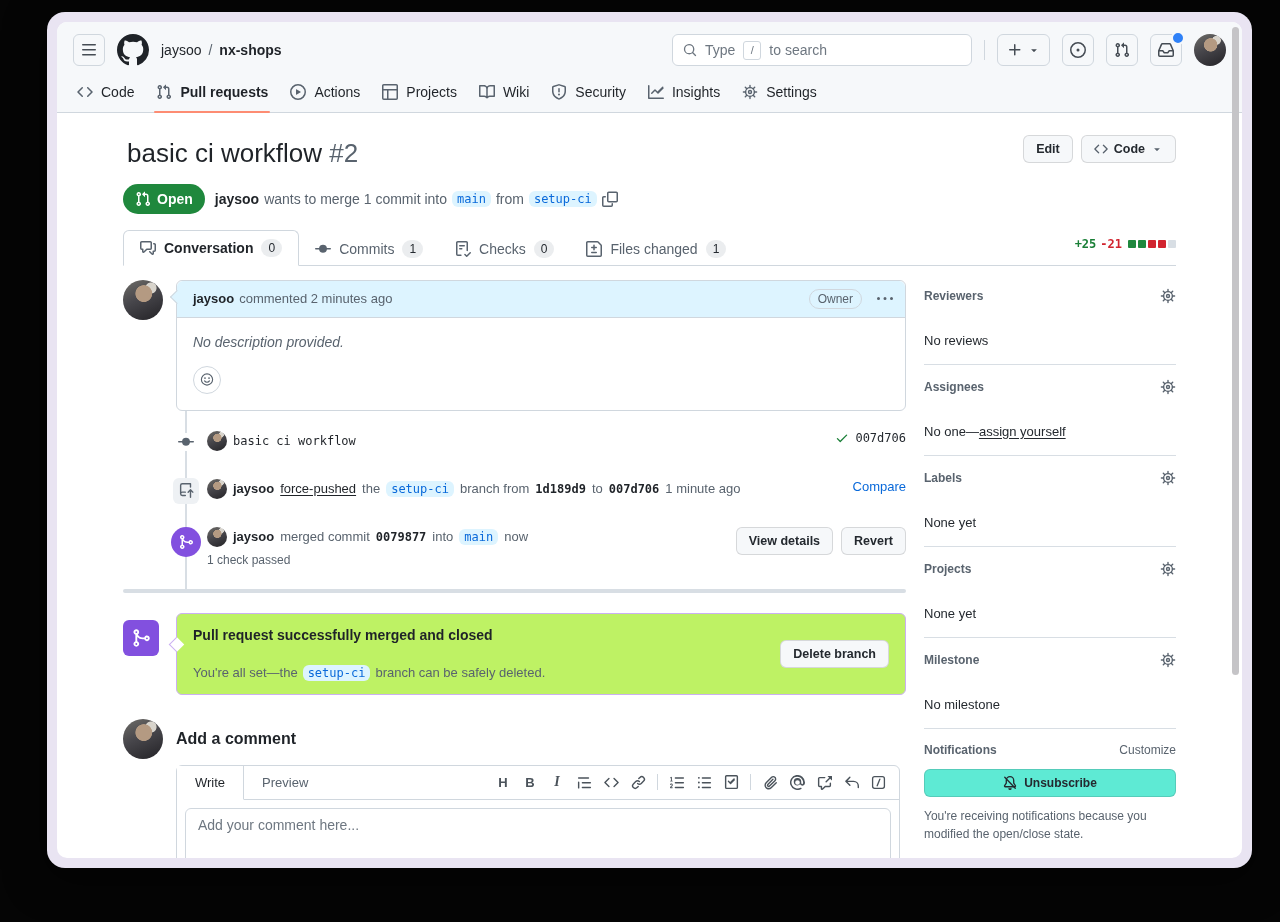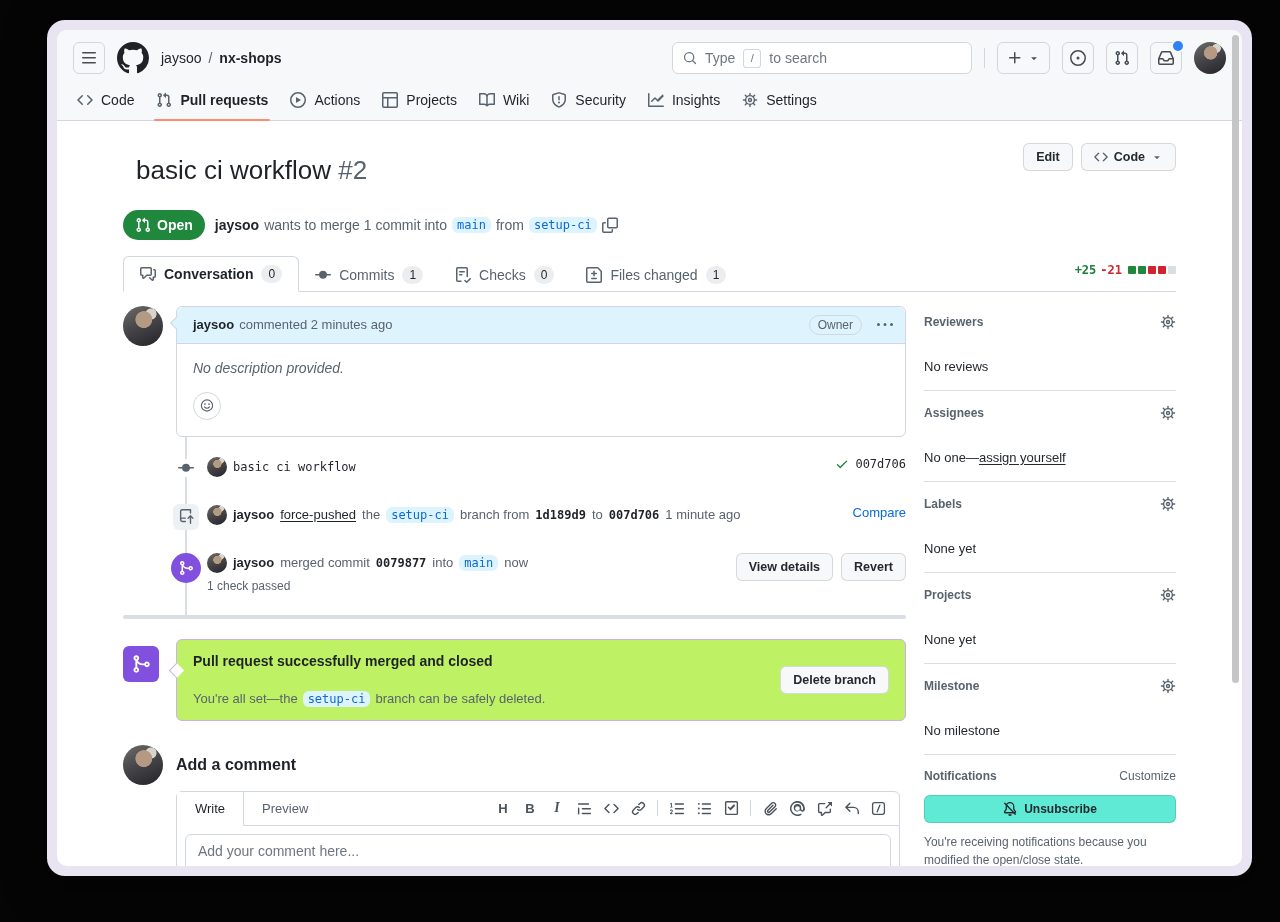--- a/index.html
+++ b/index.html
@@ -1,19 +1,19 @@
 <!DOCTYPE html>
 <html><head>
 <meta charset="utf-8">
 <style>
   html,body{width:1280px;height:922px;margin:0;background:#050505;overflow:hidden;
     font-family:"Liberation Sans","DejaVu Sans",sans-serif;-webkit-font-smoothing:antialiased;}
   .mono{font-family:"DejaVu Sans Mono","Liberation Mono",monospace;}
   
-  .window{position:absolute;left:47px;top:20px;width:1185px;height:836px;background:#e9e4f2;
+  .window{position:absolute;left:47px;top:12px;width:1185px;height:836px;background:#e9e4f2;
     border-radius:18px;padding:10px;box-shadow:0 10px 40px rgba(0,0,0,.6);}
   .app{position:relative;width:100%;height:100%;background:#fff;border-radius:10px;overflow:hidden;
     color:#1f2328;font-size:14px;}
   .scroll-thumb{position:absolute;right:3px;top:5px;width:7px;height:648px;background:#c5c4c7;border-radius:4px;}
   
   .app-header{background:#f6f8fa;border-bottom:1px solid #d0d7de;}
   .topbar{display:flex;align-items:center;gap:12px;padding:12px 16px 8px 16px;}
   .icon-btn{display:inline-flex;align-items:center;justify-content:center;width:32px;height:32px;
     border:1px solid #d0d7de;border-radius:6px;background:transparent;color:#454c54;position:relative;cursor:pointer;}
   .gh-logo{width:32px;height:32px;color:#1f2328;display:inline-flex;}
@@ -42,21 +42,21 @@
   .underline-nav{display:flex;gap:6px;padding:2px 12px 0 12px;}
   .nav-item{display:flex;align-items:center;gap:8px;padding:8px 8px 12px 8px;font-size:14px;
     color:#1f2328;position:relative;cursor:pointer;}
   .nav-item .nicon{color:#59636e;display:inline-flex;}
   .nav-item.active{font-weight:700;}
   .nav-item.active::after{content:"";position:absolute;left:6px;right:6px;bottom:-1px;height:2px;
     border-radius:3px;background:#fd8c73;}
   
   .page{padding:20px 66px 0 66px;}
   .title-row{display:flex;align-items:flex-start;}
-  .pr-title{font-size:26px;font-weight:400;margin:13px;line-height:1.25;}
+  .pr-title{font-size:26px;font-weight:400;margin:4px;line-height:1.25;}
   .pr-number{color:#59636e;font-weight:300;}
   .title-actions{margin-left:auto;display:flex;gap:8px;padding-top:2px;}
   .btn{display:inline-flex;align-items:center;gap:6px;height:28px;padding:0 12px;font-size:12.5px;
     font-weight:600;color:#24292f;background:#f6f8fa;border:1px solid rgba(31,35,40,.15);
     border-radius:6px;cursor:pointer;white-space:nowrap;}
   .btn .bicon{color:#59636e;display:inline-flex;}
   .status-row{display:flex;align-items:center;gap:10px;margin-top:10px;}
   .open-badge{display:inline-flex;align-items:center;gap:6px;height:30px;padding:0 12px;border-radius:999px;
     background:#1f883d;color:#fff;font-size:14px;font-weight:600;}
   .merge-desc{font-size:14px;color:#59636e;display:flex;align-items:center;gap:5px;flex-wrap:wrap;}

